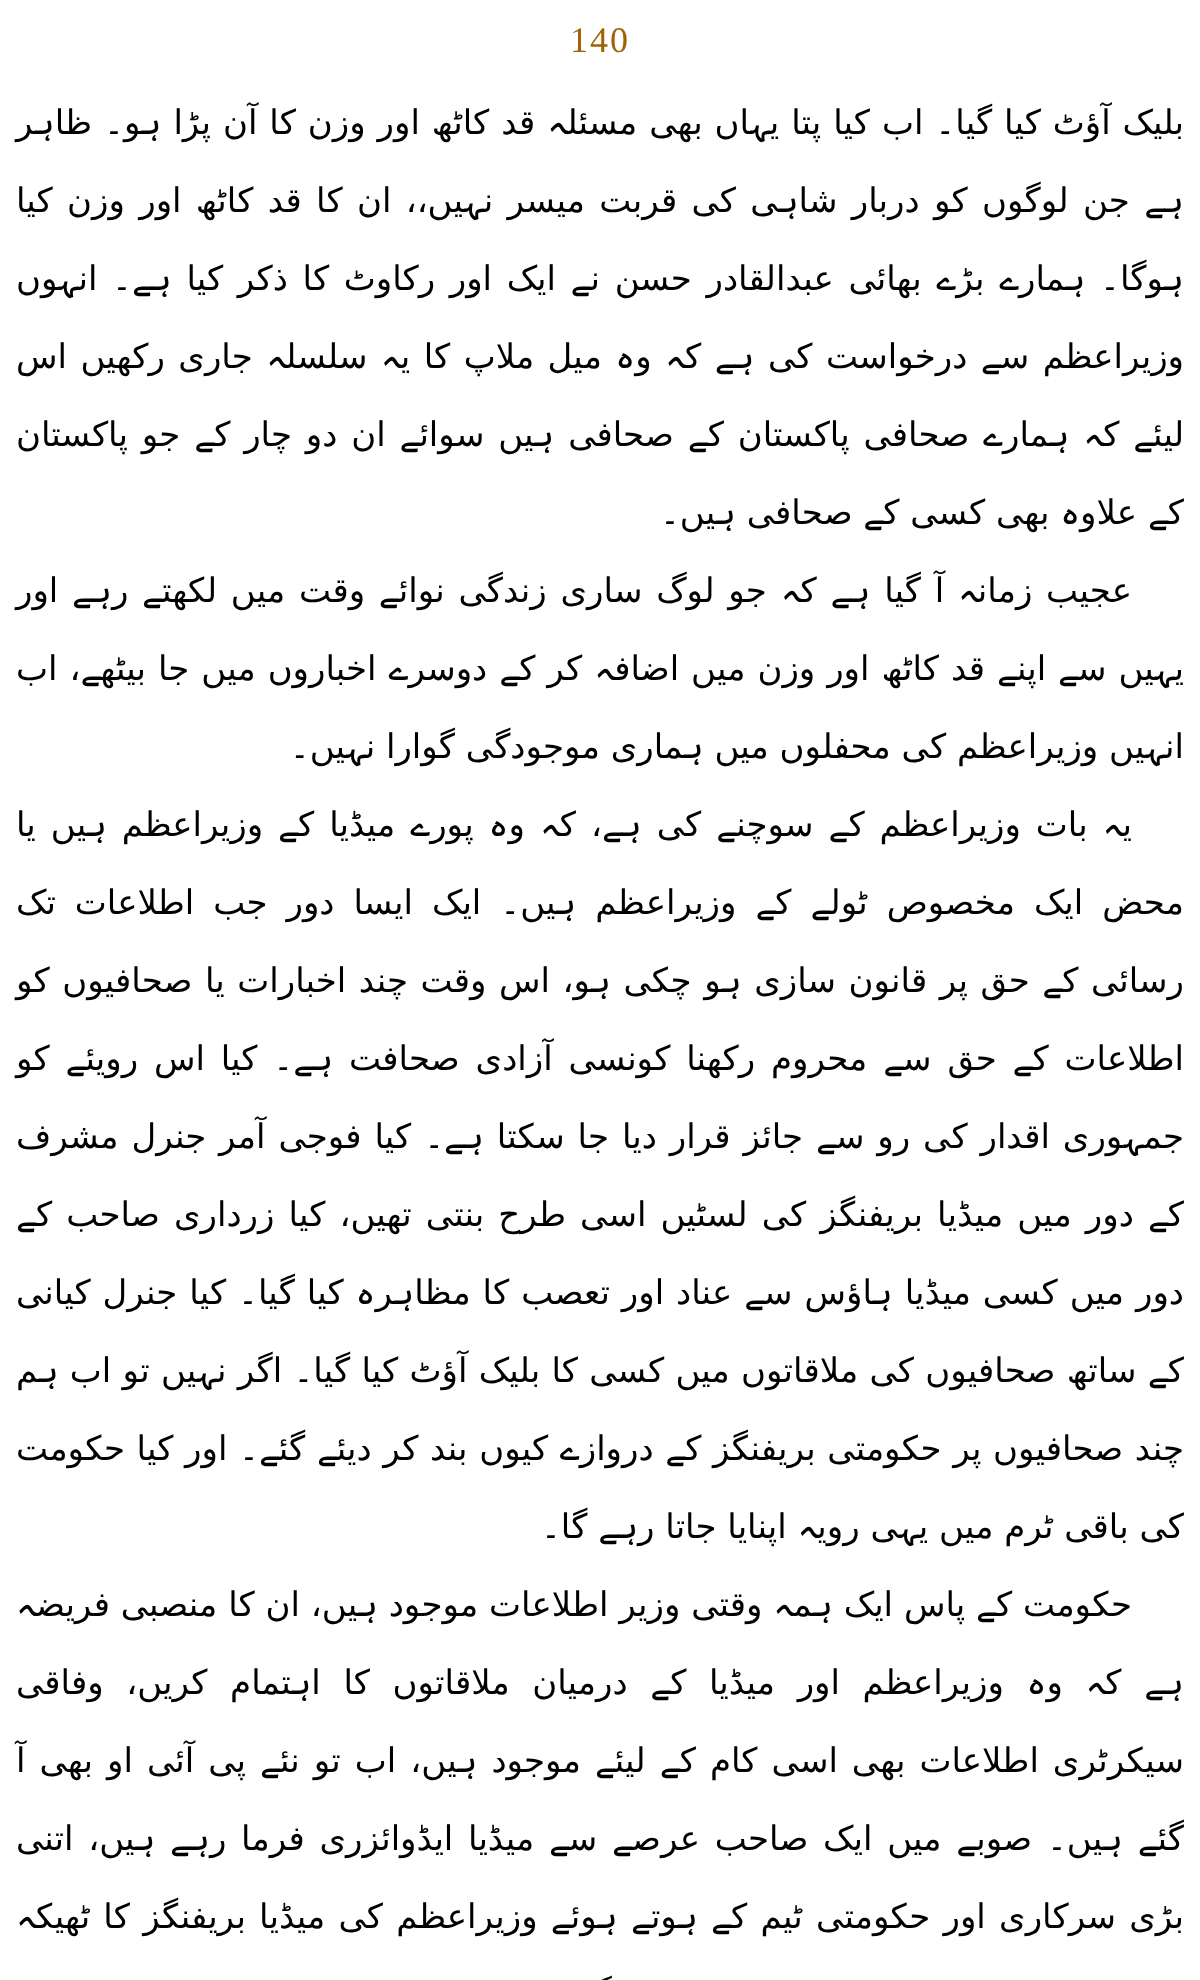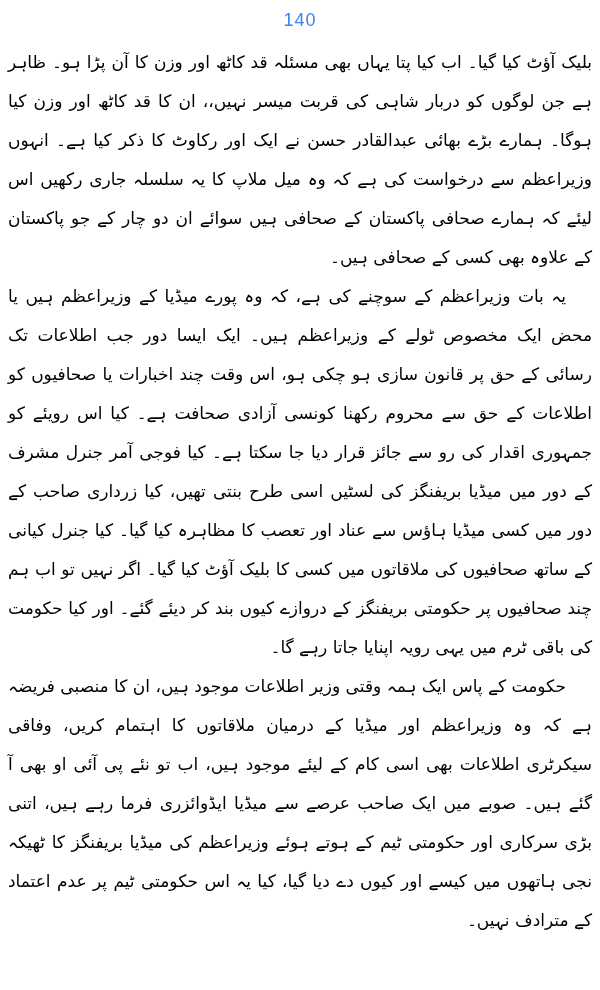--- a/index.html
+++ b/index.html
@@ -15,24 +15,24 @@
     box-sizing: border-box;
     padding: 10px 8px 0 8px;
     overflow: hidden;
   }
   .page-header {
     text-align: center;
     margin-bottom: 12px;
   }
   .page-number {
     display: inline-block;
-    font-family: Liberation Sans, sans-serif;
+    font-family: Liberation Serif, serif;
     font-size: 18px;
     letter-spacing: 1px;
-    color: #3b82f6;
+    color: #a16207;
     text-align: right;
   }
   .text-block {
     direction: rtl;
     unicode-bidi: embed;
     font-family: "DejaVu Sans", "Liberation Serif", sans-serif;
     font-size: 17px;
     line-height: 39px;
     color: #000000;
     text-align: justify;
@@ -49,17 +49,18 @@
 </head>
 <body>
 
 <div class="page">
   <header class="page-header">
     <span class="page-number">140</span>
   </header>
 
   <main class="text-block">
     <p class="para">بلیک آؤٹ کیا گیا۔ اب کیا پتا یہاں بھی مسئلہ قد کاٹھ اور وزن کا آن پڑا ہو۔ ظاہر ہے جن لوگوں کو دربار شاہی کی قربت میسر نہیں،، ان کا قد کاٹھ اور وزن کیا ہوگا۔ ہمارے بڑے بھائی عبدالقادر حسن نے ایک اور رکاوٹ کا ذکر کیا ہے۔ انہوں وزیراعظم سے درخواست کی ہے کہ وہ میل ملاپ کا یہ سلسلہ جاری رکھیں اس لیئے کہ ہمارے صحافی پاکستان کے صحافی ہیں سوائے ان دو چار کے جو پاکستان کے علاوہ بھی کسی کے صحافی ہیں۔</p>
+    <p class="para indent">عجیب زمانہ آ گیا ہے کہ جو لوگ ساری زندگی نوائے وقت میں لکھتے رہے اور یہیں سے اپنے قد کاٹھ اور وزن میں اضافہ کر کے دوسرے اخباروں میں جا بیٹھے، اب انہیں وزیراعظم کی محفلوں میں ہماری موجودگی گوارا نہیں۔</p>
     <p class="para indent">یہ بات وزیراعظم کے سوچنے کی ہے، کہ وہ پورے میڈیا کے وزیراعظم ہیں یا محض ایک مخصوص ٹولے کے وزیراعظم ہیں۔ ایک ایسا دور جب اطلاعات تک رسائی کے حق پر قانون سازی ہو چکی ہو، اس وقت چند اخبارات یا صحافیوں کو اطلاعات کے حق سے محروم رکھنا کونسی آزادی صحافت ہے۔ کیا اس رویئے کو جمہوری اقدار کی رو سے جائز قرار دیا جا سکتا ہے۔ کیا فوجی آمر جنرل مشرف کے دور میں میڈیا بریفنگز کی لسٹیں اسی طرح بنتی تھیں، کیا زرداری صاحب کے دور میں کسی میڈیا ہاؤس سے عناد اور تعصب کا مظاہرہ کیا گیا۔ کیا جنرل کیانی کے ساتھ صحافیوں کی ملاقاتوں میں کسی کا بلیک آؤٹ کیا گیا۔ اگر نہیں تو اب ہم چند صحافیوں پر حکومتی بریفنگز کے دروازے کیوں بند کر دیئے گئے۔ اور کیا حکومت کی باقی ٹرم میں یہی رویہ اپنایا جاتا رہے گا۔</p>
     <p class="para indent">حکومت کے پاس ایک ہمہ وقتی وزیر اطلاعات موجود ہیں، ان کا منصبی فریضہ ہے کہ وہ وزیراعظم اور میڈیا کے درمیان ملاقاتوں کا اہتمام کریں، وفاقی سیکرٹری اطلاعات بھی اسی کام کے لیئے موجود ہیں، اب تو نئے پی آئی او بھی آ گئے ہیں۔ صوبے میں ایک صاحب عرصے سے میڈیا ایڈوائزری فرما رہے ہیں، اتنی بڑی سرکاری اور حکومتی ٹیم کے ہوتے ہوئے وزیراعظم کی میڈیا بریفنگز کا ٹھیکہ نجی ہاتھوں میں کیسے اور کیوں دے دیا گیا، کیا یہ اس حکومتی ٹیم پر عدم اعتماد کے مترادف نہیں۔</p>
 
   </main>
 </div>
 
 </body></html>

